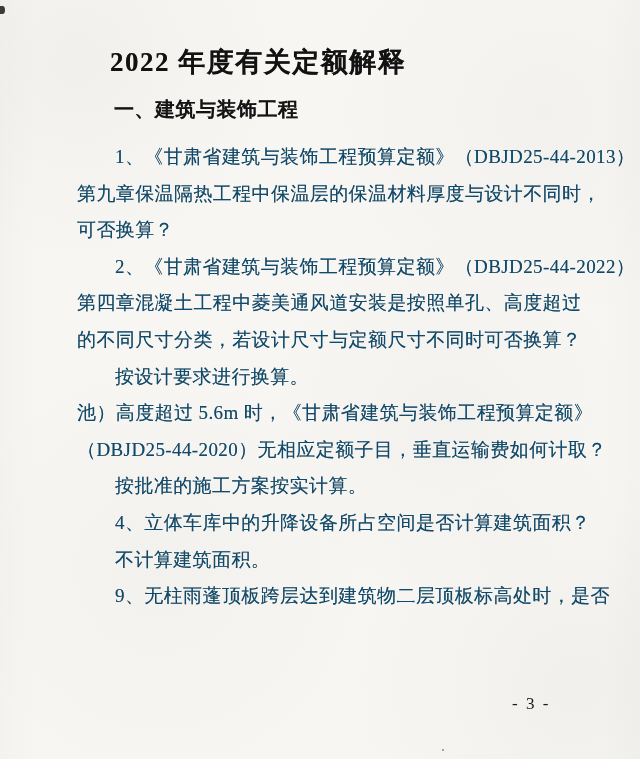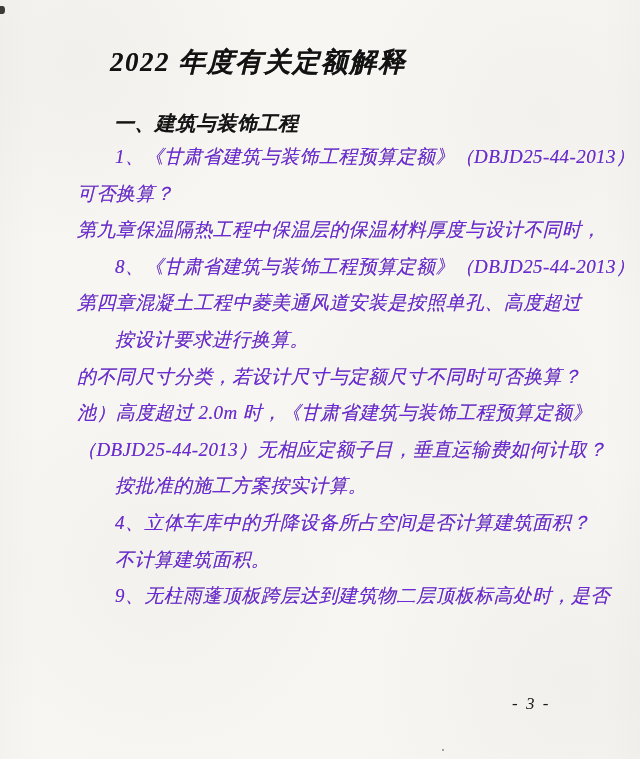--- a/index.html
+++ b/index.html
@@ -18,58 +18,57 @@
       radial-gradient(circle at 25% 75%, rgba(120,120,115,0.04), transparent 28%),
       radial-gradient(circle at 90% 90%, rgba(120,120,115,0.05), transparent 25%),
       linear-gradient(90deg, rgba(0,0,0,0.015) 0%, rgba(0,0,0,0) 6%, rgba(0,0,0,0) 94%, rgba(0,0,0,0.015) 100%);
     font-family: "Liberation Serif", serif;
     color: #1c1c1c;
   }
   .page {
     position: relative;
     width: 516px;
     height: 759px;
-    font-style: italic;
   }
   .doc-title {
     position: absolute;
     top: 26px;
     left: 0;
     width: 100%;
     text-align: center;
     font-size: 27px;
     font-weight: bold;
     letter-spacing: 1.5px;
     color: #121212;
     text-shadow: 0 0 0.5px rgba(0,0,0,0.55);
     white-space: nowrap;
   }
   .section-heading {
     position: absolute;
-    top: 110px;
+    top: 96px;
     left: 114px;
     font-family: "Liberation Sans", sans-serif;
     font-size: 20px;
     font-weight: bold;
     letter-spacing: 0.5px;
     color: #141414;
     text-shadow: 0 0 0.5px rgba(0,0,0,0.45);
     white-space: nowrap;
   }
   .doc-body {
     position: absolute;
     top: 139px;
     left: 77px;
     width: 540px;
   }
   .doc-line {
     line-height: 36.6px;
     font-size: 19px;
     letter-spacing: 0.4px;
-    color: #6d28d9;
+    color: #0c4a6e;
     text-shadow: 0 0 0.4px rgba(0,0,0,0.4);
     white-space: nowrap;
   }
   .doc-line.indent {
     padding-left: 38px;
   }
   .page-number {
     position: absolute;
     top: 694px;
     left: 512px;
@@ -103,28 +102,28 @@
 <div class="page">
 
   <div class="speck-top-left"></div>
 
   <h1 class="doc-title">2022 年度有关定额解释</h1>
 
   <div class="section-heading">一、建筑与装饰工程</div>
 
   <div class="doc-body">
     <div class="doc-line indent">1、《甘肃省建筑与装饰工程预算定额》（DBJD25-44-2013）</div>
+    <div class="doc-line">第九章保温隔热工程中保温层的保温材料厚度与设计不同时，</div>
     <div class="doc-line">可否换算？</div>
-    <div class="doc-line">第九章保温隔热工程中保温层的保温材料厚度与设计不同时，</div>
-    <div class="doc-line indent">8、《甘肃省建筑与装饰工程预算定额》（DBJD25-44-2013）</div>
+    <div class="doc-line indent">2、《甘肃省建筑与装饰工程预算定额》（DBJD25-44-2022）</div>
     <div class="doc-line">第四章混凝土工程中菱美通风道安装是按照单孔、高度超过</div>
+    <div class="doc-line">的不同尺寸分类，若设计尺寸与定额尺寸不同时可否换算？</div>
     <div class="doc-line indent">按设计要求进行换算。</div>
-    <div class="doc-line">的不同尺寸分类，若设计尺寸与定额尺寸不同时可否换算？</div>
-    <div class="doc-line">池）高度超过 2.0m 时，《甘肃省建筑与装饰工程预算定额》</div>
-    <div class="doc-line">（DBJD25-44-2013）无相应定额子目，垂直运输费如何计取？</div>
+    <div class="doc-line">池）高度超过 5.6m 时，《甘肃省建筑与装饰工程预算定额》</div>
+    <div class="doc-line">（DBJD25-44-2020）无相应定额子目，垂直运输费如何计取？</div>
     <div class="doc-line indent">按批准的施工方案按实计算。</div>
     <div class="doc-line indent">4、立体车库中的升降设备所占空间是否计算建筑面积？</div>
     <div class="doc-line indent">不计算建筑面积。</div>
     <div class="doc-line indent">9、无柱雨蓬顶板跨层达到建筑物二层顶板标高处时，是否</div>
   </div>
 
   <div class="page-number">- 3 -</div>
 
   <div class="speck-bottom-left"></div>
 

